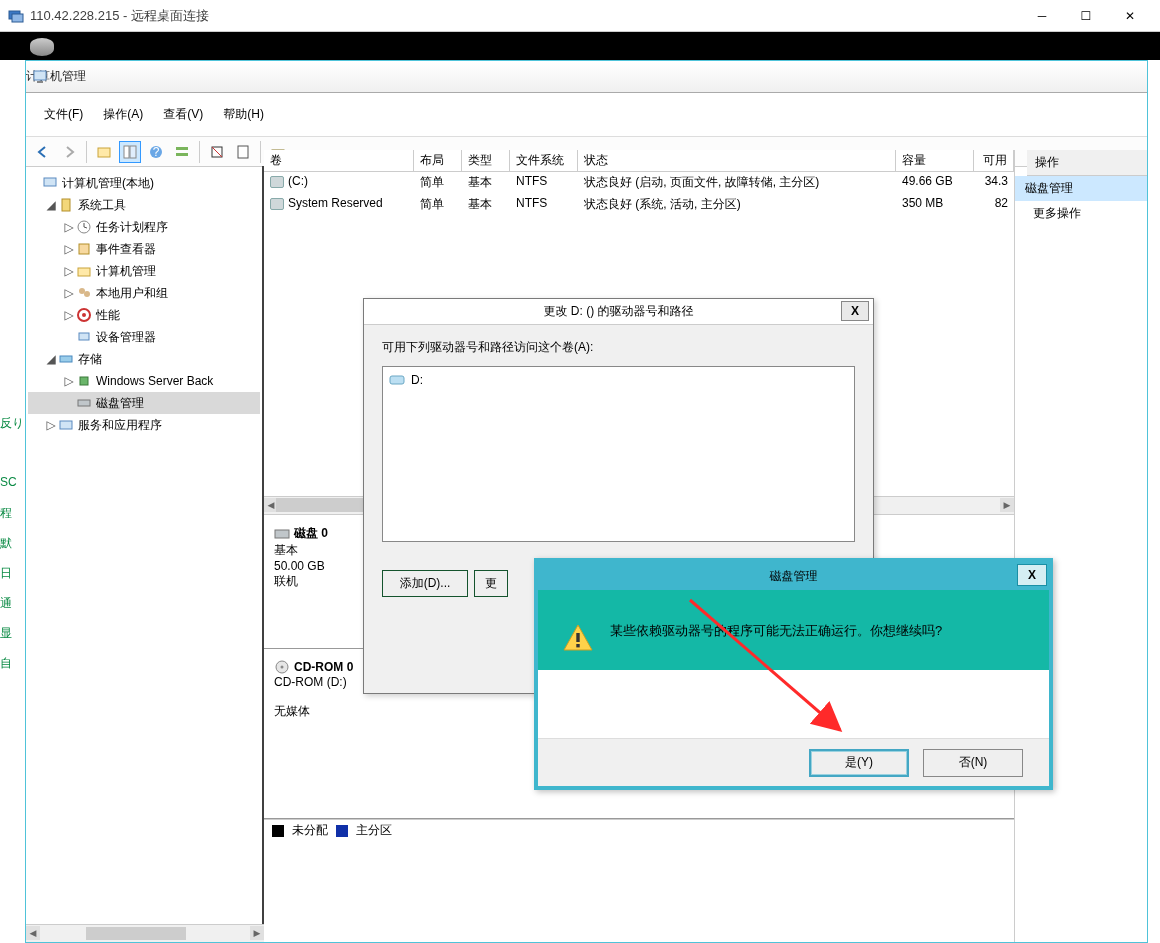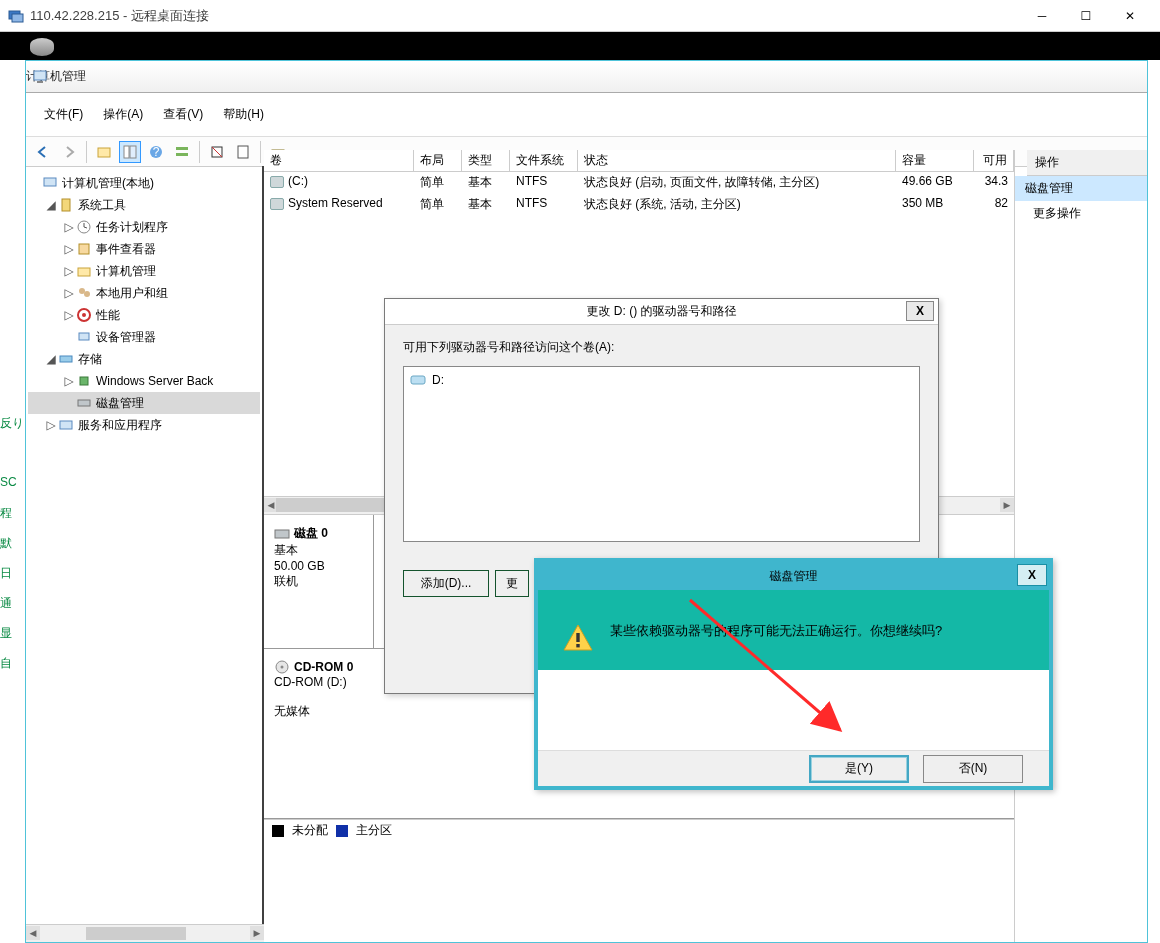--- a/index.html
+++ b/index.html
@@ -56,37 +56,37 @@
 .actions { width:132px; }
 .actions .hdr { background:#f0f0f0; border-bottom:1px solid #ccc; padding:4px 8px; font-weight:400;margin-left:12px; }
 .actions .sel { background:#cce8ff; padding:4px 10px; }
 .actions .row { padding:4px 18px; }
 
 
 .sideleak { position:absolute; left:0; top:415px; width:25px; font-size:13px; color:#0a8a44; }
 .sideleak div { height:30px; overflow:hidden; white-space:nowrap; }
 
 
-.dlg1 { position:absolute; left:384px; top:298px; width:555px; height:396px; background:#f0f0f0; border:1px solid #7a7a7a; box-shadow:2px 2px 6px rgba(0,0,0,.2); }
+.dlg1 { position:absolute; left:363px; top:298px; width:511px; height:396px; background:#f0f0f0; border:1px solid #7a7a7a; box-shadow:2px 2px 6px rgba(0,0,0,.2); }
 .dlg1-title { height:26px; background:#fff; border-bottom:1px solid #ccc; display:flex; align-items:center; justify-content:center; font-size:14px; color:#000; position:relative; }
 .dlg1-title .close { position:absolute; right:4px; top:2px; width:28px; height:20px; background:#e9e9e9; border:1px solid #888; display:flex; align-items:center; justify-content:center; font-weight:bold; }
 .dlg1-body { padding:14px 18px; }
 .dlg1 .listbox { background:#fff; border:1px solid #888; height:176px; margin-top:10px; padding:6px; }
 .dlg1 .listbox .item { display:flex; align-items:center; gap:6px; }
 .dlg1 .btns { margin-top:28px; display:flex; gap:6px; }
 .dlg1 .btns button { min-width:86px; height:27px; background:#efefef; border:1px solid #14532d; padding:0 10px; }
 
 
 .dlg2 { position:absolute; left:534px; top:558px; width:519px; height:232px; background:#fff; border:4px solid #3fb6cd; box-shadow:2px 2px 6px rgba(0,0,0,.25); }
 .dlg2-title { height:28px; background:#3fb6cd; color:#000; display:flex; align-items:center; justify-content:center; font-size:14px; position:relative; }
 .dlg2-title .close { position:absolute; right:2px; top:2px; width:30px; height:22px; background:#d5eef3; border:1px solid #1a8fa5; display:flex; align-items:center; justify-content:center; font-weight:bold; color:#000; }
 .dlg2-body { padding:32px 24px 16px; background:#14b8a6; }
 .dlg2-body .row1 { display:flex; align-items:flex-start; gap:16px; }
 .dlg2 .warn-ico { width:32px; height:32px; }
-.dlg2 .btns { position:absolute; left:0; right:0; bottom:0; height:36px; background:#f0f0f0; border-top:1px solid #ddd; display:flex; align-items:center; justify-content:flex-end; gap:14px; padding-right:26px; }
+.dlg2 .btns { position:absolute; left:0; right:0; bottom:0; height:48px; background:#f0f0f0; border-top:1px solid #ddd; display:flex; align-items:center; justify-content:flex-end; gap:14px; padding-right:26px; }
 .dlg2 .btns button { width:100px; height:28px; background:#efefef; border:1px solid #888; }
 .dlg2 .btns button.primary { border:2px solid #44a7c4; box-shadow:inset 0 0 0 1px #9ad2e0; }
 
 
 .arrowline { position:absolute; pointer-events:none; }
 
 
 svg { display:block; }
 
 

